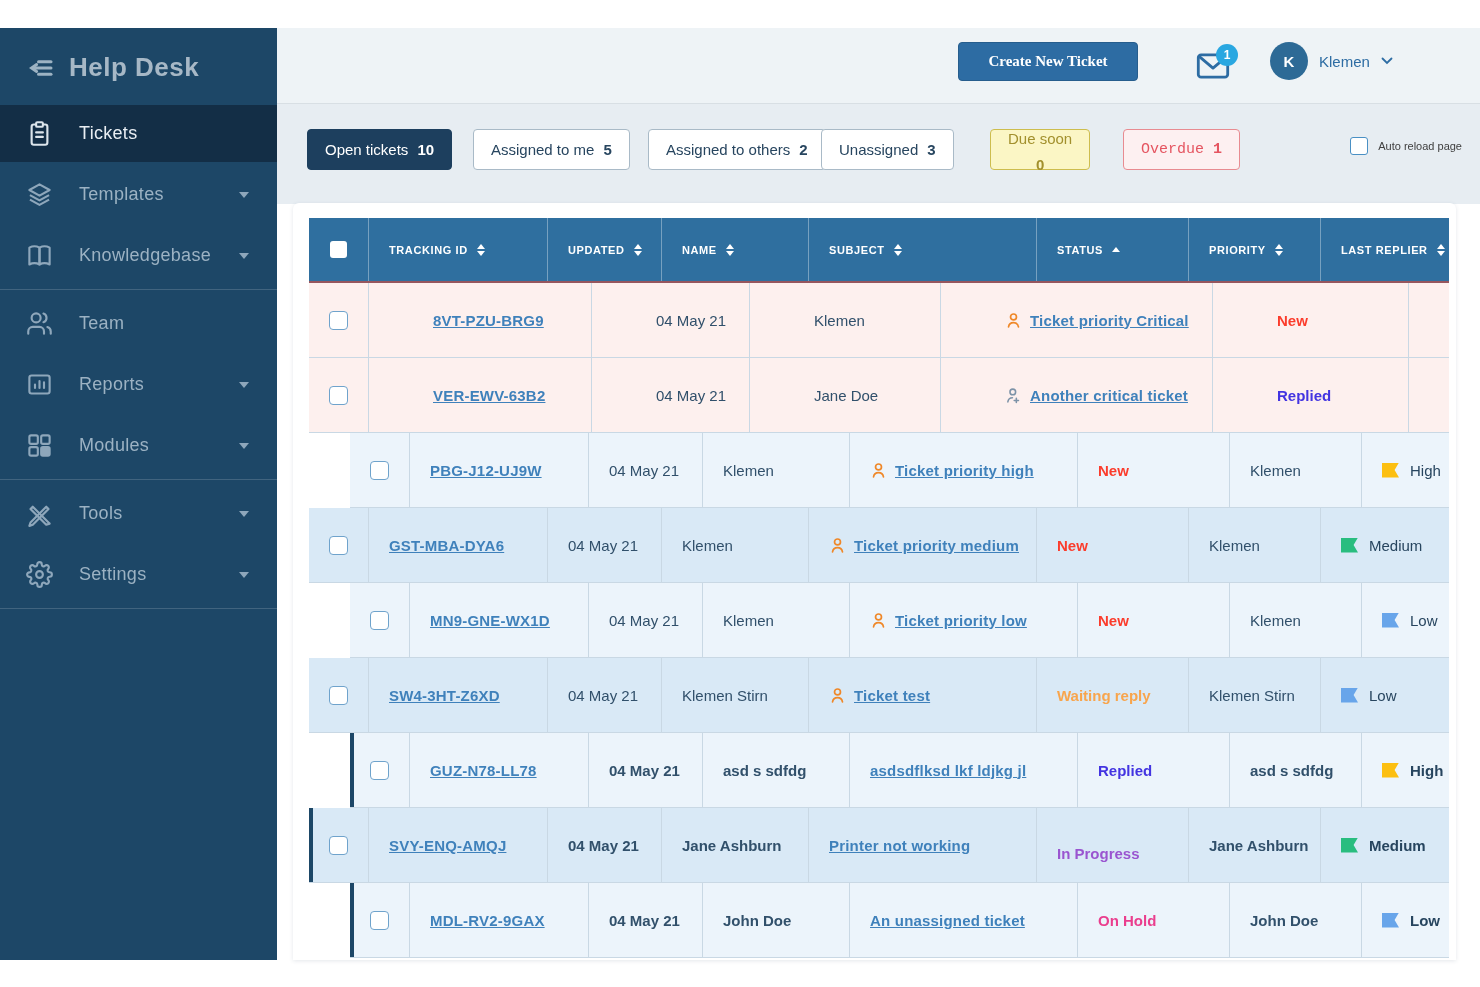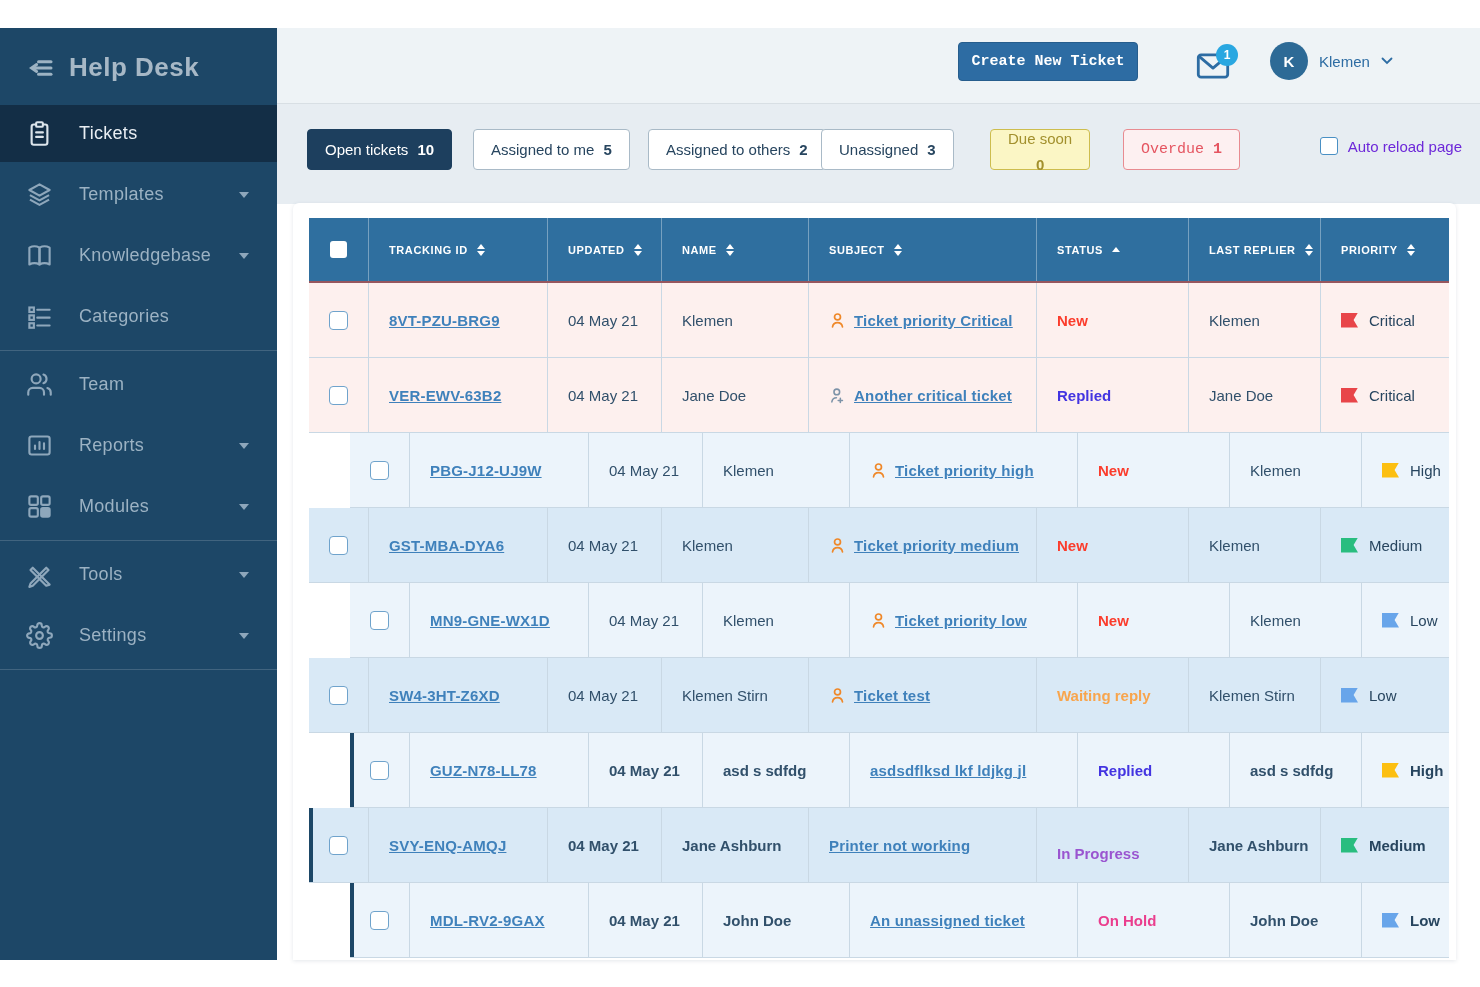--- a/index.html
+++ b/index.html
@@ -15,55 +15,55 @@
   .side-item { position:relative; display:flex; align-items:center; height:57px; margin:4px 0; padding-left:26px; color:#9cb2c3; cursor:pointer; }
   .side-item .s-icon { width:27px; height:27px; flex:0 0 27px; color:#8ea7bb; }
   .side-item .s-label { margin-left:26px; font-size:18px; letter-spacing:0.3px; }
   .side-item .caret { position:absolute; right:28px; width:0; height:0; border-left:5px solid transparent; border-right:5px solid transparent; border-top:6px solid #8ea7bb; }
   .side-item.active { background:#132e46; color:#e9eef3; }
   .side-item.active .s-icon { color:#dce5ec; }
   .side-divider { height:1px; background:rgba(255,255,255,0.16); margin:5px 0; }
 
   
   .topbar { position:absolute; left:277px; top:28px; width:1203px; height:76px; background:#eef3f6; border-bottom:1px solid #d8dfe4; }
-  .create-btn { position:absolute; left:681px; top:14px; width:180px; height:39px; background:#2d6ca3; border:1px solid #265d8d; border-radius:4px; color:#fff; font-size:15px; font-weight:700; font-family:Liberation Mono, monospace; cursor:pointer; }
+  .create-btn { position:absolute; left:681px; top:14px; width:180px; height:39px; background:#2d6ca3; border:1px solid #265d8d; border-radius:4px; color:#fff; font-size:15px; font-weight:700; font-family:Liberation Serif, serif; cursor:pointer; }
   .mail-wrap { position:absolute; left:919px; top:16px; width:46px; height:46px; cursor:pointer; }
   .mail-wrap svg { position:absolute; left:0; top:8px; width:34px; height:28px; color:#2d6ca3; }
   .mail-badge { position:absolute; left:20px; top:0; width:22px; height:22px; background:#29a7e1; border-radius:50%; color:#fff; font-size:12px; font-weight:700; display:flex; align-items:center; justify-content:center; }
   .user-wrap { position:absolute; left:993px; top:14px; display:flex; align-items:center; gap:11px; cursor:pointer; }
   .avatar { width:38px; height:38px; border-radius:50%; background:#2d6a96; color:#fff; font-size:15px; font-weight:700; display:flex; align-items:center; justify-content:center; }
   .user-name { color:#2d6ca3; font-size:15px; }
   .user-caret { width:12px; height:12px; color:#2d6ca3; }
 
   
   .filters { position:absolute; left:277px; top:104px; width:1203px; height:100px; background:#e7edf2; }
   .ftab { position:absolute; top:25px; height:41px; display:flex; align-items:center; gap:9px; padding:0 17px; border-radius:4px; font-size:15px; cursor:pointer; background:#fff; border:1px solid #a9bac7; color:#27455f; }
   .ftab .cnt { font-weight:700; }
   .ftab.active { background:#1d3f5e; border-color:#1d3f5e; color:#fff; }
   .ftab.warning { background:#fbf6c5; border-color:#cdbd4e; color:#a2902d;flex-direction:column; }
   .ftab.danger { background:#fdf0f1; border-color:#e88b91; color:#e55561;font-family:Liberation Mono, monospace; }
   .autoreload { position:absolute; right:18px; top:33px; display:flex; align-items:center; gap:10px; cursor:pointer; }
   .autoreload .cb { width:18px; height:18px; background:#fff; border:1.5px solid #4a90c4; border-radius:3px; }
-  .autoreload .lbl { color:#6d28d9; font-size:15px; }
+  .autoreload .lbl { color:#404040; font-size:11px; }
 
   
   .card { position:absolute; left:293px; top:203px; width:1163px; height:757px; background:#fff; border-radius:6px 6px 0 0; box-shadow:0 1px 4px rgba(30,60,90,0.12); overflow:hidden; }
   .tbl { position:absolute; left:16px; top:15px; width:1140px; }
   .thead { display:grid; grid-template-columns:60px 179px 114px 147px 228px 152px 132px 128px; height:65px; background:#2f6f9f; border-bottom:2px solid #96565e; }
   .th { display:flex; align-items:center; padding-left:20px; color:#fff; font-size:11px; font-weight:700; letter-spacing:0.6px; border-right:1px solid rgba(255,255,255,0.35); cursor:pointer; }
   .th:last-child { border-right:none; }
   .th.center { justify-content:center; padding-left:0; }
   .hcb { width:17px; height:17px; background:#fff; border-radius:3px; }
   .sort { display:flex; flex-direction:column; gap:2px; margin-left:9px; }
   .sort i { display:block; width:0; height:0; border-left:4px solid transparent; border-right:4px solid transparent; }
   .sort .up { border-bottom:5px solid #fff; }
   .sort .dn { border-top:5px solid #fff; }
 
   .trow { position:relative; display:grid; grid-template-columns:60px 179px 114px 147px 228px 152px 132px 128px; height:75px; border-bottom:1px solid #c9d8e4; }
-  .trow.pink { background:#fdf0ee; }
+  .trow.pink { background:#fdf0ee;gap:44px; }
   .trow.light { background:#ecf4fb;margin-left:41px; }
   .trow.dark { background:#d9e9f6; }
   .trow.unread::before { content:""; position:absolute; left:0; top:0; width:4px; height:100%; background:#1d4767; }
   .cell { display:flex; align-items:center; padding-left:20px; font-size:15px; color:#31506b; border-right:1px solid #c9d8e4; overflow:hidden; }
   .cell:last-child { border-right:none; }
   .cell.center { justify-content:center; padding-left:0; }
   .rcb { width:19px; height:19px; background:#fff; border:1.5px solid #6fa3cc; border-radius:4px; cursor:pointer; }
   a.tlink, a.slink { color:#3f81bb; font-weight:600; text-decoration:underline; cursor:pointer; letter-spacing:0.2px; }
   .subj-icon { width:17px; height:17px; margin-right:8px; flex:0 0 17px; }
   .subj-icon.orange { color:#ef8829; }
@@ -128,31 +128,20 @@
       <span class="s-icon">
         <svg viewBox="0 0 24 24" fill="none" stroke="currentColor" stroke-width="1.9" stroke-linecap="round" stroke-linejoin="round">
             <path d="M3 5c3-1.6 6-1.6 9 0v15c-3-1.6-6-1.6-9 0Z"></path>
             <path d="M12 5c3-1.6 6-1.6 9 0v15c-3-1.6-6-1.6-9 0Z"></path>
           </svg>
       </span>
       <span class="s-label">Knowledgebase</span>
       <span class="caret"></span>
     </div>
 
-    <div class="side-item">
-      <span class="s-icon">
-        <svg viewBox="0 0 24 24" fill="none" stroke="currentColor" stroke-width="1.9" stroke-linecap="round">
-            <rect x="3" y="4" width="4" height="4"></rect>
-            <rect x="3" y="11" width="4" height="4"></rect>
-            <rect x="3" y="18" width="4" height="4"></rect>
-            <path d="M10 6h11M10 13h11M10 20h11"></path>
-          </svg>
-      </span>
-      <span class="s-label">Categories</span>
-    </div>
 
     <div class="side-divider"></div>
 
     <div class="side-item">
       <span class="s-icon">
         <svg viewBox="0 0 24 24" fill="none" stroke="currentColor" stroke-width="1.9" stroke-linecap="round" stroke-linejoin="round">
             <path d="M16 21v-2a4 4 0 0 0-4-4H6a4 4 0 0 0-4 4v2"></path>
             <circle cx="9" cy="7" r="4"></circle>
             <path d="M22 21v-2a4 4 0 0 0-3-3.87"></path>
             <path d="M15.5 3.2a4 4 0 0 1 0 7.6"></path>
@@ -296,28 +285,28 @@
               <i class="dn"></i>
             </span>
           </div>
         <div class="th">
             <span>STATUS</span>
             <span class="sort">
               <i class="up"></i>
             </span>
           </div>
         <div class="th">
+            <span>PRIORITY</span>
+            <span class="sort">
+              <i class="up"></i>
+              <i class="dn"></i>
+            </span>
+          </div>
+        <div class="th">
             <span>LAST REPLIER</span>
-            <span class="sort">
-              <i class="up"></i>
-              <i class="dn"></i>
-            </span>
-          </div>
-        <div class="th">
-            <span>PRIORITY</span>
             <span class="sort">
               <i class="up"></i>
               <i class="dn"></i>
             </span>
           </div>
       </div>
 
       <div class="trow pink">
         <div class="cell center">
             <span class="rcb"></span>

